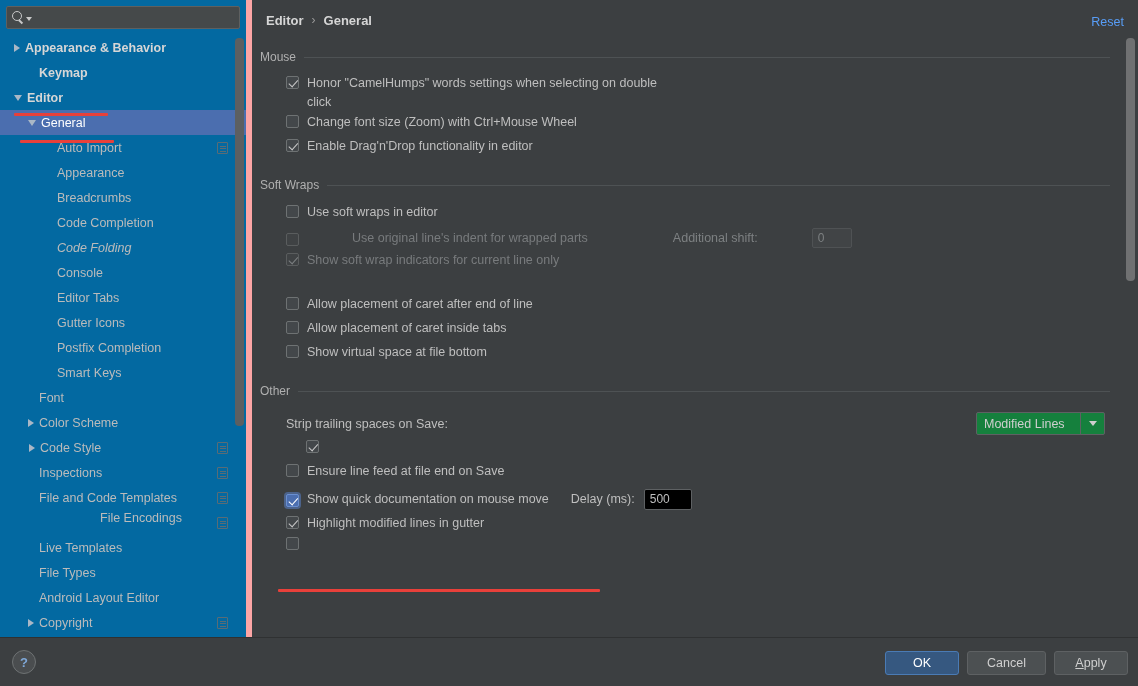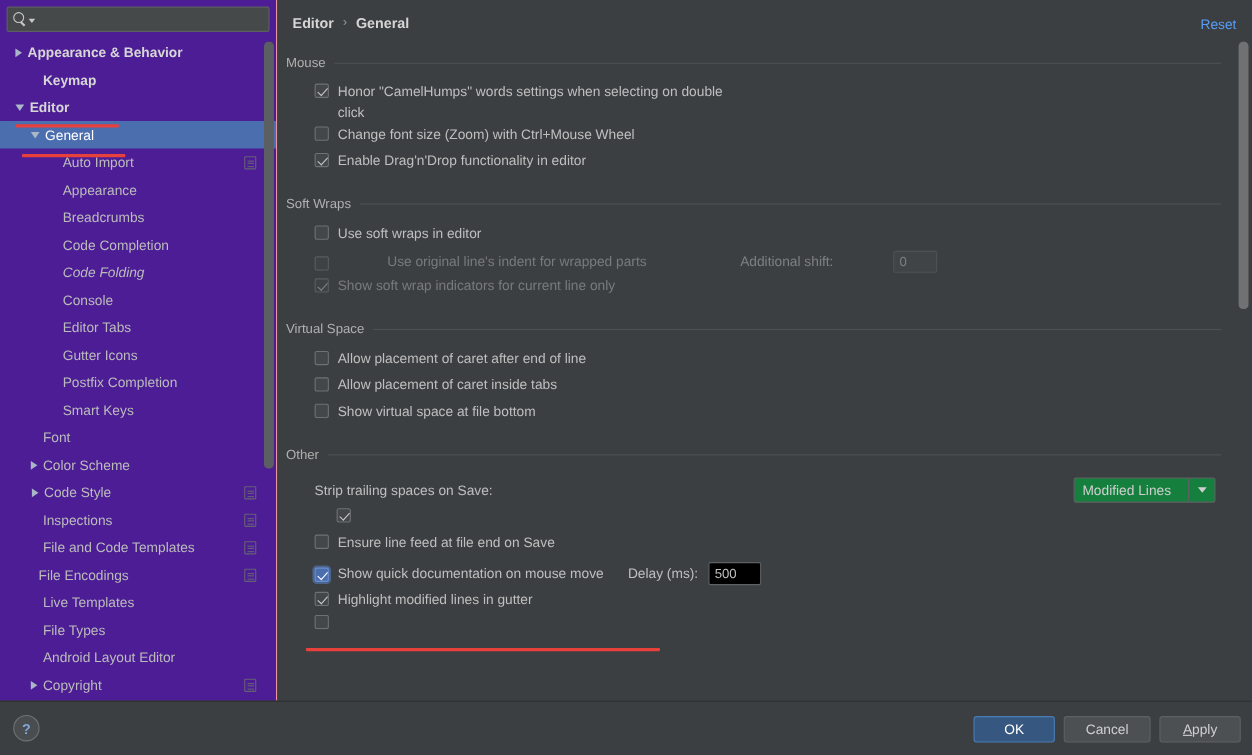--- a/index.html
+++ b/index.html
@@ -9,22 +9,22 @@
     font-family:"Liberation Sans", sans-serif;
     font-size:12.5px;
     color:#bbbbbb;
     overflow:hidden;
   }
   #app { position:relative; width:1138px; height:686px; }
 
   
   #sidebar {
     position:absolute; left:0; top:0; width:252px; height:637px;
-    background:#4c1d95;
-    border-right:1px solid #fca5a5;
+    background:#0369a1;
+    border-right:6px solid #fca5a5;
     overflow:hidden;
   }
   #search-wrap { padding:6px 6px 3px 6px; }
   #search-box {
     height:23px; background:#45494a; border:1px solid #5e6060; border-radius:2px;
     display:flex; align-items:center; padding:0 5px;
   }
   #search-box input {
     flex:1; background:transparent; border:none; outline:none;
     color:#bbb; font-family:"Liberation Sans",sans-serif; font-size:12px;
@@ -260,21 +260,21 @@
         <div class="tree-row" style="padding-left: 28px;">
           <span class="arrow none"></span>
           <span class="tree-label">Inspections</span>
           <span class="row-icon"></span>
         </div>
         <div class="tree-row" style="padding-left: 28px;">
           <span class="arrow none"></span>
           <span class="tree-label">File and Code Templates</span>
           <span class="row-icon"></span>
         </div>
-        <div class="tree-row" style="padding-left: 24px;">
+        <div class="tree-row" style="padding-left: 36px; flex-direction: column;">
           <span class="arrow none"></span>
           <span class="tree-label">File Encodings</span>
           <span class="row-icon"></span>
         </div>
         <div class="tree-row" style="padding-left: 28px;">
           <span class="arrow none"></span>
           <span class="tree-label">Live Templates</span>
         </div>
         <div class="tree-row" style="padding-left: 28px;">
           <span class="arrow none"></span>
@@ -342,24 +342,20 @@
           <span class="field-label" style="margin-left:40px;color:#7d8082;">Additional shift:</span>
           <span class="txtfield disabled" style="width:40px;margin-left:9px;">0</span>
         </div>
         <div class="opt-row disabled">
           <span class="cb disabled checked"></span>
           <span class="opt-label">Show soft wrap indicators for current line only</span>
         </div>
       </div>
 
       <div class="section" style="margin-top:14px;">
-        <div class="sect-head">
-          <span class="sect-title">Virtual Space</span>
-          <span class="sect-rule"></span>
-        </div>
         <div style="height:6px;"></div>
         <div class="opt-row">
           <span class="cb"></span>
           <span class="opt-label">Allow placement of caret after end of line</span>
         </div>
         <div class="opt-row">
           <span class="cb"></span>
           <span class="opt-label">Allow placement of caret inside tabs</span>
         </div>
         <div class="opt-row">

